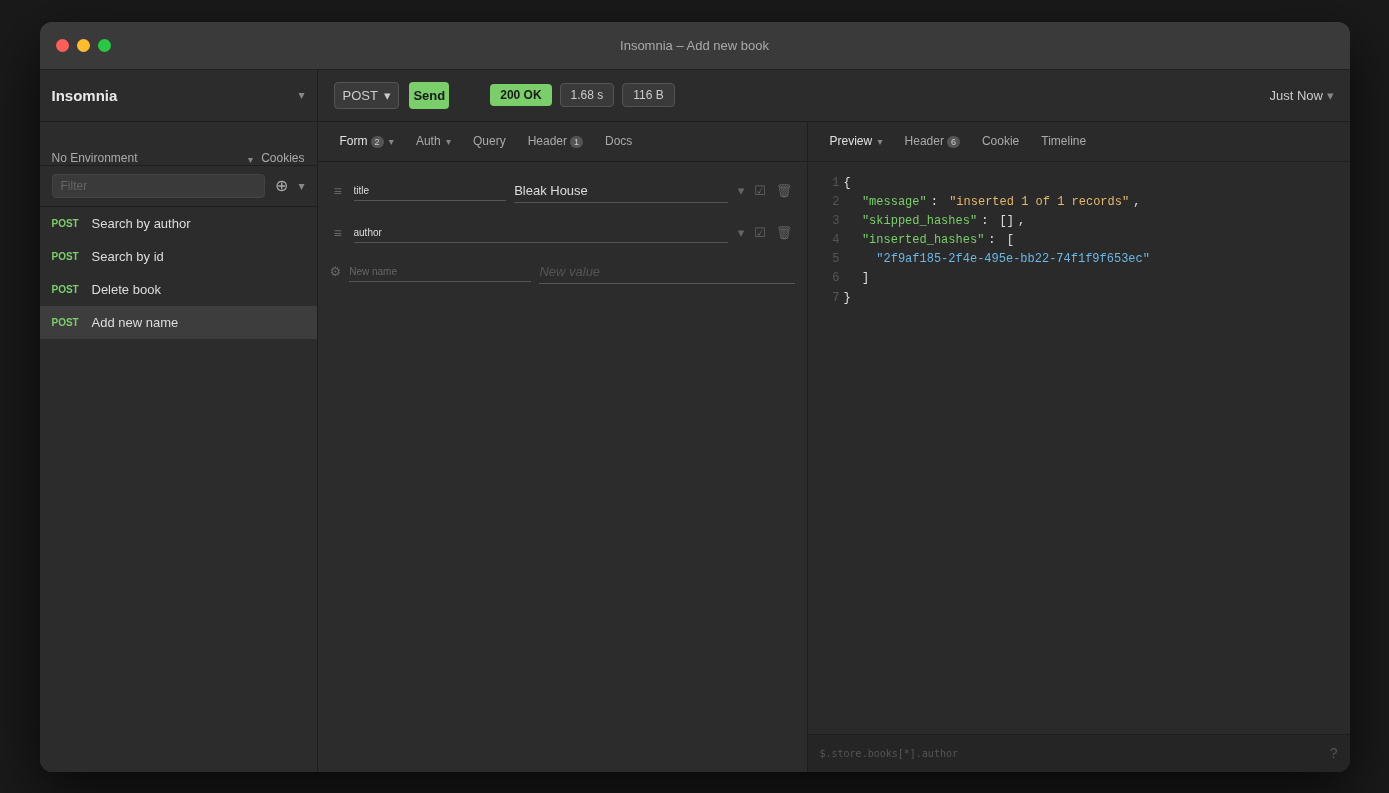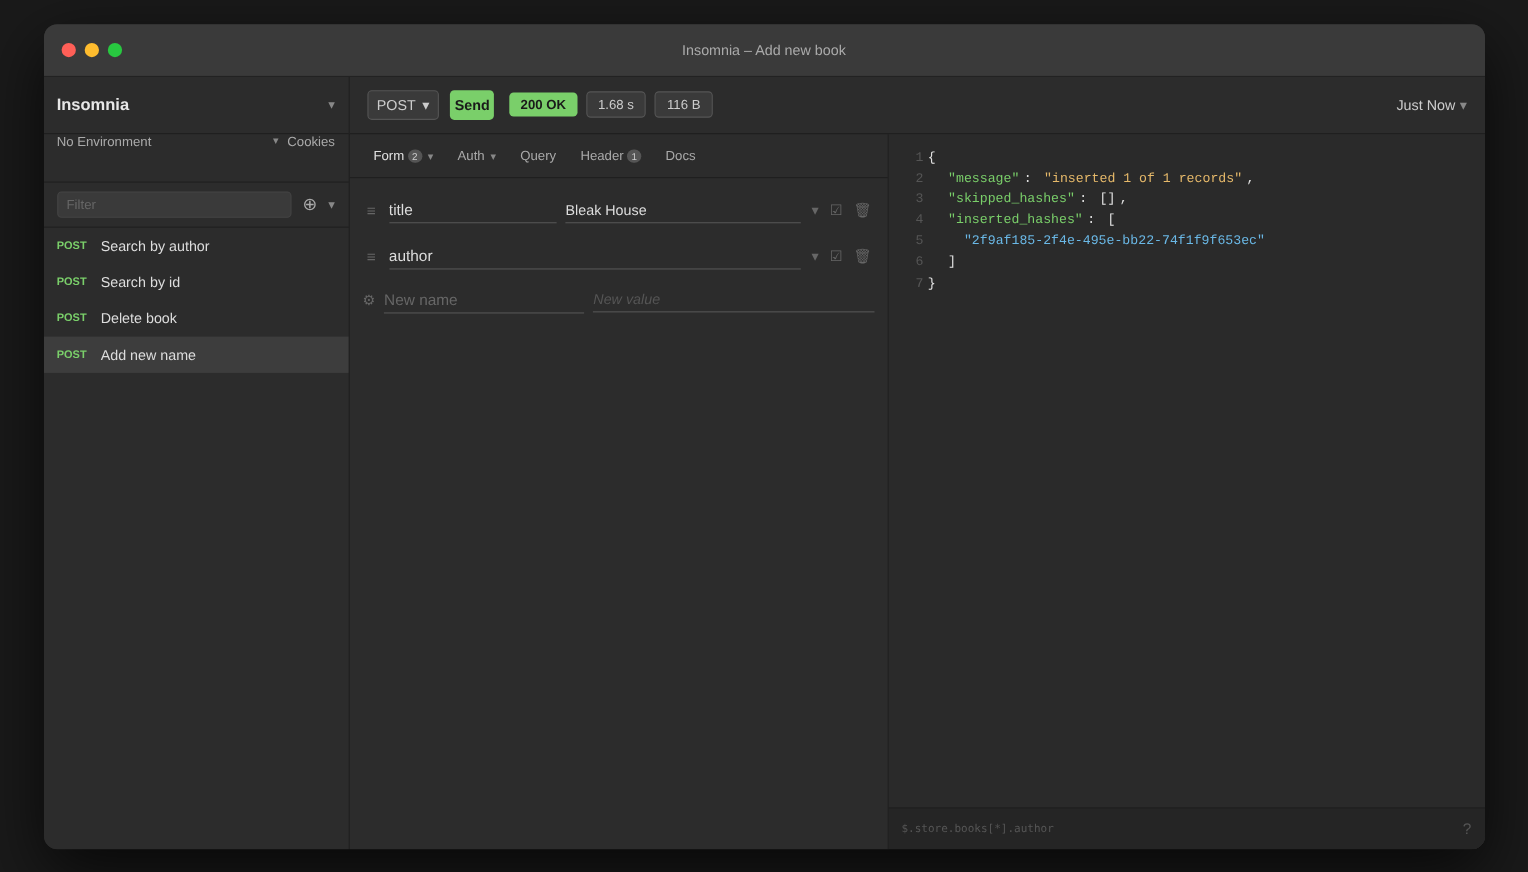--- a/index.html
+++ b/index.html
@@ -79,21 +79,21 @@
       font-weight: 600;
       flex: 1;
     }
     .sidebar-chevron {
       color: #888;
       font-size: 12px;
     }
     .sidebar-env {
       height: 44px;
       display: flex;
-      align-items: flex-start;
+      align-items: flex-end;
       padding: 0 12px;
       gap: 8px;
       border-bottom: 1px solid #1e1e1e;
     }
     .env-label {
       color: #aaa;
       font-size: 12px;
       flex: 1;
     }
     .env-arrow { color: #888; font-size: 10px; }
@@ -280,21 +280,21 @@
       cursor: grab;
       width: 16px;
       text-align: center;
     }
     .form-name-input {
       flex: 1;
       background: transparent;
       border: none;
       border-bottom: 1px solid #555;
       color: #ddd;
-      font-size: 14px;
+      font-size: 10px;
       padding: 4px 0;
       outline: none;
       min-width: 0;
     }
     .form-name-input::placeholder { color: #666; }
     .form-value-input {
       flex: 1.4;
       background: transparent;
       border: none;
       border-bottom: 1px solid #555;
@@ -398,21 +398,21 @@
       display: flex;
       align-items: center;
       padding: 0 16px;
       gap: 10px;
       border-bottom: 1px solid #1e1e1e;
     }
     .status-right {
       display: flex;
       align-items: center;
       gap: 8px;
-      margin-left: 4px;
+      margin-left: 31px;
     }
   </style>
 </head>
 <body>
 
 <div class="window">
 
   <div class="titlebar">
     <div class="titlebar-dots">
       <div class="dot dot-red"></div>
@@ -533,20 +533,35 @@
             <div class="new-param-row">
               <span class="gear-icon">⚙</span>
               <input class="form-name-input" type="text" placeholder="New name" style="">
               <input class="form-value-input" type="text" placeholder="New value" style="">
             </div>
           </div>
         </div>
 
         <div class="response-panel">
 
+          <div class="response-tabs">
+            <button class="tab-btn active">
+              <span>Preview</span>
+              <span class="tab-arrow">▾</span>
+            </button>
+            <button class="tab-btn">
+              <span>Header</span><span class="tab-badge">6</span>
+            </button>
+            <button class="tab-btn">
+              <span>Cookie</span>
+            </button>
+            <button class="tab-btn">
+              <span>Timeline</span>
+            </button>
+          </div>
 
           <div class="json-preview">
             <div class="json-line">
               <span class="line-num">1</span>
               <span class="json-brace">{</span>
             </div>
             <div class="json-line">
               <span class="line-num">2</span>
               <span>&nbsp;&nbsp;</span>
               <span class="json-key">"message"</span>

